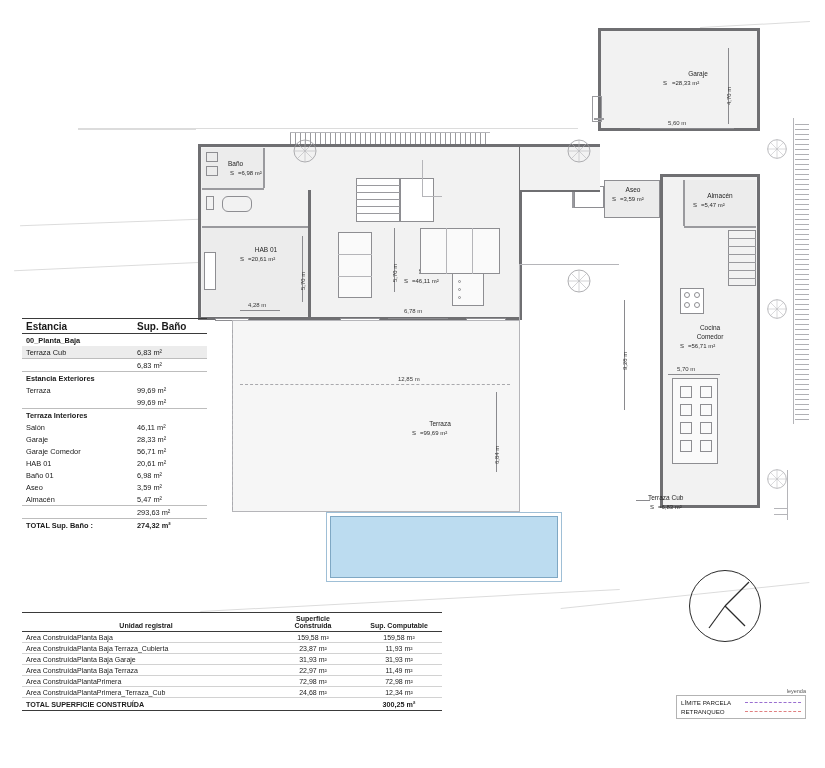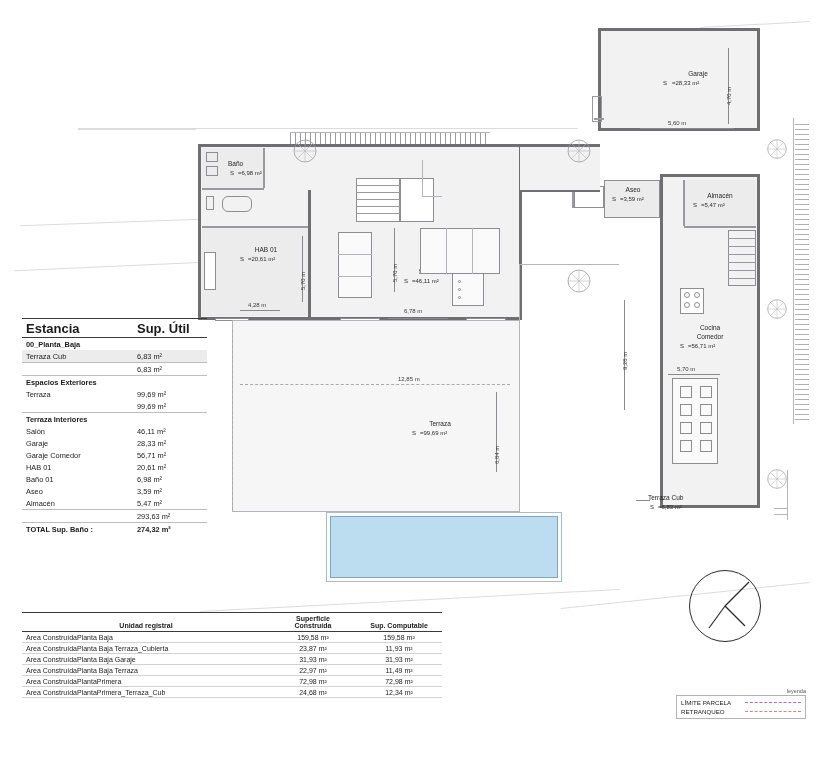--- a/index.html
+++ b/index.html
@@ -41,21 +41,21 @@
     position:absolute;
     background:#bcdcf0;
     border:1px solid #7fa8c4;
   }
 
   
   .tbl { position:absolute; border-collapse:collapse; font-size:7.4px; }
   .tbl td { padding:1.5px 4px; }
 
   #estancia-table { left:22px; top:318px; width:185px; }
-  #estancia-table .hdr td { border-top:1px solid #3a3a3a; border-bottom:1px solid #3a3a3a; font-weight:bold; font-size:13px; }
+  #estancia-table .hdr td { border-top:1px solid #3a3a3a; border-bottom:1px solid #3a3a3a; font-weight:bold; font-size:10px; }
   #estancia-table .sect td { font-weight:bold; }
   #estancia-table .shade td { background:#ececec; }
   #estancia-table .rule td { border-bottom:1px solid #bdbdbd; }
   #estancia-table .total td { border-top:1px solid #3a3a3a; font-weight:bold; }
   #estancia-table .c2 { width:74px; }
 
   #registral-table { left:22px; top:612px; width:420px; font-size:7px; }
   #registral-table td { border-bottom:1px solid #d2d2d2; }
   #registral-table .head td {
     border-top:1px solid #3a3a3a; border-bottom:1px solid #3a3a3a;
@@ -311,35 +311,35 @@
   </svg>
   <svg class="tree" style="left:766px; top:468px;" width="22" height="22" viewBox="0 0 26 26">
     <circle cx="13" cy="13" r="11" fill="none" stroke="#9a9a9e" stroke-width="0.8"></circle>
     <path d="M13 2 L13 24 M2 13 L24 13 M5 5 L21 21 M21 5 L5 21" stroke="#b5b5b9" stroke-width="0.6"></path>
   </svg>
 
   <table class="tbl" id="estancia-table">
     <tbody>
         <tr class="hdr">
       <td>Estancia</td>
-      <td class="c2">Sup. Útil</td>
+      <td class="c2">Sup. Baño</td>
     </tr>
     <tr class="sect">
       <td colspan="2">00_Planta_Baja</td>
     </tr>
     <tr class="shade rule">
       <td>Terraza Cub</td>
       <td class="c2">6,83 m²</td>
     </tr>
     <tr class="rule">
       <td></td>
       <td class="c2">6,83 m²</td>
     </tr>
     <tr class="sect">
-      <td colspan="2">Espacios Exteriores</td>
+      <td colspan="2">Estancia Exteriores</td>
     </tr>
     <tr>
       <td>Terraza</td>
       <td class="c2">99,69 m²</td>
     </tr>
     <tr class="rule">
       <td></td>
       <td class="c2">99,69 m²</td>
     </tr>
     <tr class="sect">
@@ -416,20 +416,25 @@
     </tr>
     <tr>
       <td>Area ConstruídaPlantaPrimera</td>
       <td class="num">72,98 m²</td>
       <td class="num">72,98 m²</td>
     </tr>
     <tr>
       <td>Area ConstruídaPlantaPrimera_Terraza_Cub</td>
       <td class="num">24,68 m²</td>
       <td class="num">12,34 m²</td>
+    </tr>
+    <tr class="totalrow">
+      <td>TOTAL SUPERFICIE CONSTRUÍDA</td>
+      <td class="num"></td>
+      <td class="num">300,25 m²</td>
     </tr>
   </tbody>
     </table>
 
   <div id="compass">
     <div class="ring"></div>
     <svg width="72" height="72" viewBox="0 0 72 72" style="position:absolute;left:0;top:0;">
       <line x1="36" y1="36" x2="60" y2="12" stroke="#2b2b2b" stroke-width="1.2"></line>
       <line x1="36" y1="36" x2="20" y2="58" stroke="#2b2b2b" stroke-width="1.2"></line>
       <line x1="36" y1="36" x2="56" y2="56" stroke="#2b2b2b" stroke-width="1.2"></line>

